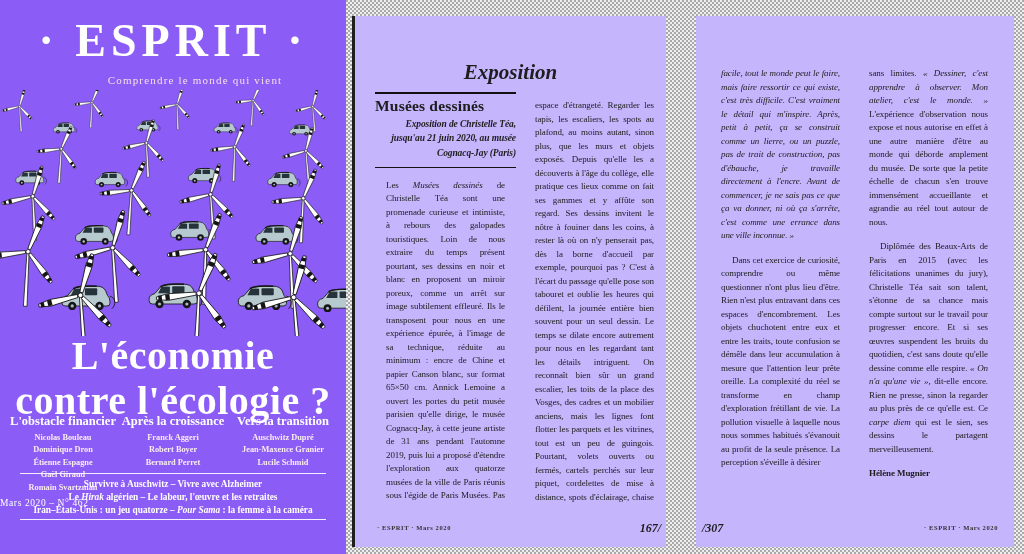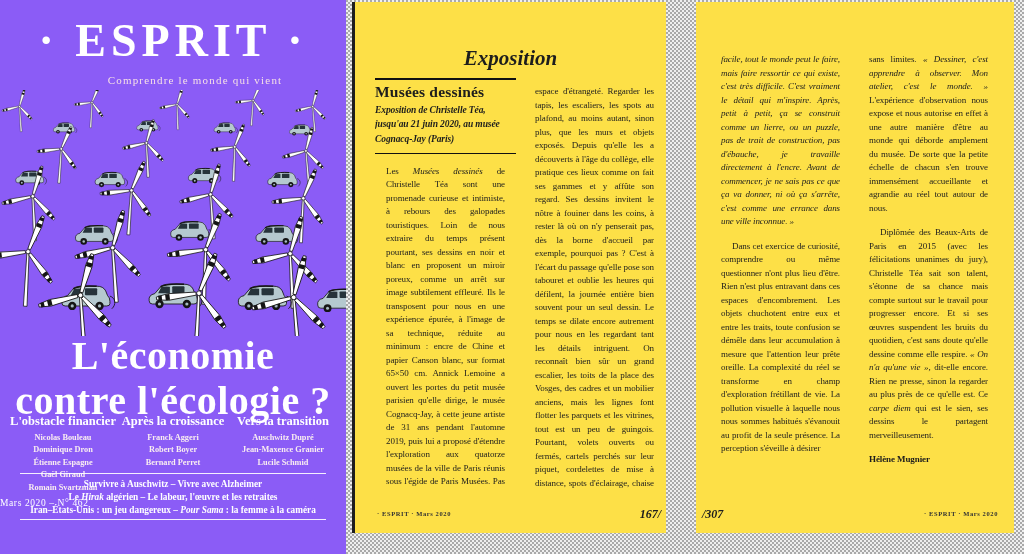--- a/index.html
+++ b/index.html
@@ -22,37 +22,37 @@
   .section{flex:1;text-align:center;}
   .section-title{font-weight:bold;font-size:12.5px;white-space:nowrap;margin-bottom:3px;}
   .section-name{font-weight:bold;font-size:8.3px;line-height:1.5;color:rgba(255,244,240,.95);}
   .rule{position:absolute;left:20px;right:20px;border-top:1px solid rgba(255,255,255,.9);}
   .rule1{top:473px;} .rule2{top:519px;}
   .topics{position:absolute;top:478px;left:0;right:0;text-align:center;
     font-weight:bold;font-size:9.3px;line-height:1.42;}
   .issue{position:absolute;top:498px;left:0;right:0;
     font-weight:normal;font-size:9.5px;letter-spacing:.6px;}
   
-  .page{position:absolute;top:2px;height:531px;background:#fde047;color:#1d1d1d;}
+  .page{position:absolute;top:16px;height:531px;background:#c4b5fd;color:#1d1d1d;}
   .page167{left:352px;width:311px;border-left:3px solid #1e1e1e;}
   .page168{left:696px;width:318px;}
   .category{position:absolute;top:44px;left:0;right:0;text-align:center;
     font-weight:bold;font-style:italic;font-size:21px;}
   .col{position:absolute;width:141px;font-size:9px;line-height:13.5px;
     text-align:justify;letter-spacing:-.1px;overflow:hidden;}
   .col p{margin:11px;}
   .col p.indent{text-indent:11px;}
   .p167c1{left:20px;top:76px;height:412px;}
   .p167c2{left:169px;top:72px;height:418px;}
   .p168c1{left:14px;top:40px;height:432px;}
   .p168c2{left:162px;top:40px;height:432px;}
   .art-rule{border-top:2.5px solid #111;margin:0 0 5px 0;}
   .art-rule2{border-top:1.5px solid #111;margin:6px 0 9px 0;}
   .art-title{font-weight:bold;font-size:15.5px;text-align:left;margin:0 0 4px 0;letter-spacing:.2px;}
-  .art-sub{font-weight:bold;font-style:italic;font-size:9.5px;line-height:1.55;text-align:left;}
+  .art-sub{font-weight:bold;font-style:italic;font-size:9.5px;line-height:1.55;text-align:right;}
   .quote{font-style:italic;}
   .author{font-weight:bold;margin-top:2px;}
   .pfoot{position:absolute;font-size:6.5px;letter-spacing:.6px;font-weight:bold;color:#333;}
   .pfoot.l{left:22px;bottom:16px;} .pfoot.r{right:16px;bottom:16px;}
   .pnum{position:absolute;bottom:11px;font-weight:bold;font-size:12px;font-style:italic;}
   .pnum.r{right:5px;} .pnum.l{left:6px;}
 </style>
 </head>
 <body>
 
@@ -156,21 +156,21 @@
       <div class="section-name">Auschwitz Dupré</div>
       <div class="section-name">Jean-Maxence Granier</div>
       <div class="section-name">Lucile Schmid</div>
     </div>
   </div>
 
   <div class="rule rule1"></div>
   <div class="topics">
     <div><span>Survivre à Auschwitz – Vivre avec Alzheimer</span><i></i><span></span></div>
     <div><span>Le </span><i>Hirak</i><span> algérien – Le labeur, l'œuvre et les retraites</span></div>
-    <div><span>Iran–États-Unis : un jeu dangereux – </span><i>Pour Sama</i><span> : la femme à la caméra</span></div>
+    <div><span>Iran–États-Unis : un jeu quatorze – </span><i>Pour Sama</i><span> : la femme à la caméra</span></div>
   </div>
   <div class="rule rule2"></div>
   <div class="issue">Mars 2020 – N° 462</div>
 </div>
 
 <div class="page page167">
   <div class="category">Exposition</div>
 
   <div class="col p167c1">
     <div class="art-rule"></div>

